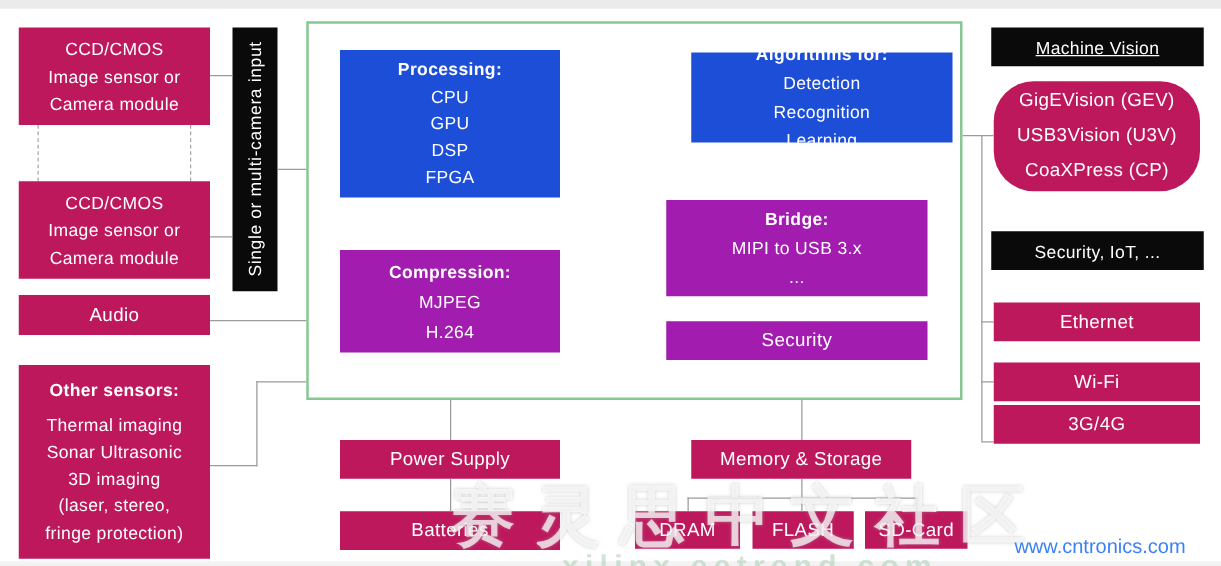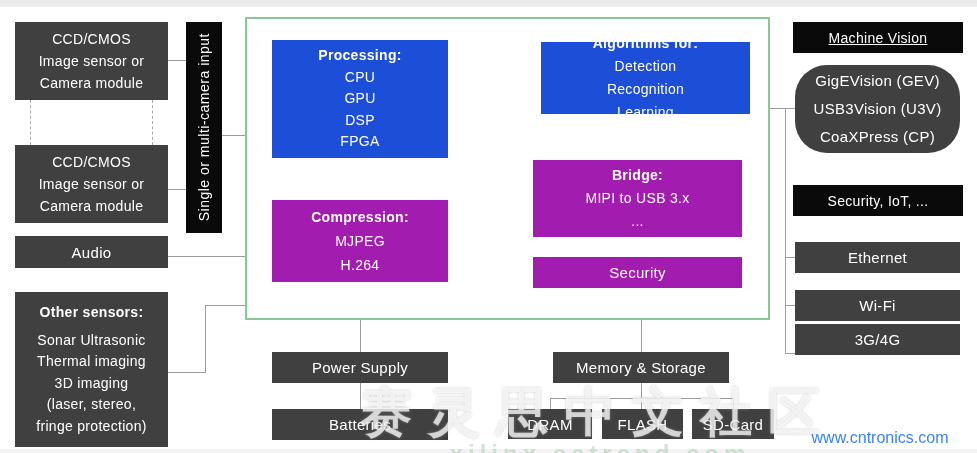--- a/index.html
+++ b/index.html
@@ -2,21 +2,21 @@
 <html><head>
 <meta charset="utf-8">
 <style>
   html,body{margin:0;padding:0;background:#fff;}
   #stage{position:relative;width:977px;height:453px;background:#ffffff;overflow:hidden;
          font-family:"Liberation Sans",sans-serif;-webkit-font-smoothing:antialiased;}
   .strip-top{position:absolute;left:0;top:0;width:977px;height:7px;background:#ebebeb;}
   .strip-bottom{position:absolute;left:0;bottom:0;width:977px;height:4px;background:#f2f2f2;}
   .box{position:absolute;box-sizing:border-box;color:#fff;text-align:center;
        display:flex;flex-direction:column;justify-content:center;letter-spacing:.3px;}
-  .green{background:#404040;justify-content:center;}
+  .green{background:#be185d;justify-content:center;}
   .blue{background:#1d4ed8;}
   .gray{background:#a21caf;}
   .blackbox{background:#0a0a0a;}
   .t14{font-size:14px;line-height:22px;}
   .bold{font-weight:bold;}
   .mainboard{position:absolute;left:245px;top:17px;width:525px;height:303px;
              background:#fff;border:2px solid #86c892;box-sizing:border-box;}
   .vbar{position:absolute;left:186px;top:22px;width:36px;height:211px;background:#0a0a0a;
         display:flex;align-items:center;justify-content:center;}
   .vbar span{writing-mode:vertical-rl;transform:rotate(180deg);color:#fff;font-size:14px;
@@ -58,22 +58,22 @@
     <div>Image sensor or</div>
     <div>Camera module</div>
   </div>
 
   <div class="box green single" style="left:15px;top:236px;width:153px;height:32px;">
     <div>Audio</div>
   </div>
 
   <div class="box green t14 lh21" style="left:15px;top:292px;width:153px;height:155px;">
     <div class="bold" style="margin-bottom:6px;">Other sensors:</div>
+    <div>Thermal imaging</div>
     <div>Sonar Ultrasonic</div>
-    <div>Thermal imaging</div>
     <div>3D imaging</div>
     <div>(laser, stereo,</div>
     <div>fringe protection)</div>
   </div>
 
   <div class="vbar">
     <span>Single or multi-camera input</span>
   </div>
 
   <div class="mainboard"></div>
@@ -85,21 +85,21 @@
     <div>DSP</div>
     <div>FPGA</div>
   </div>
 
   <div class="box gray t14 lh24" style="left:272px;top:200px;width:176px;height:82px;">
     <div class="bold">Compression:</div>
     <div>MJPEG</div>
     <div>H.264</div>
   </div>
 
-  <div class="box blue t14 lh23" style="left:541px;top:42px;width:209px;height:72px;">
+  <div class="box blue t14 lh23" style="left:553px;top:42px;width:209px;height:72px;">
     <div class="bold">Algorithms for:</div>
     <div>Detection</div>
     <div>Recognition</div>
     <div>Learning</div>
   </div>
 
   <div class="box gray t14 lh23" style="left:533px;top:160px;width:209px;height:77px;">
     <div class="bold">Bridge:</div>
     <div>MIPI to USB 3.x</div>
     <div>...</div>

